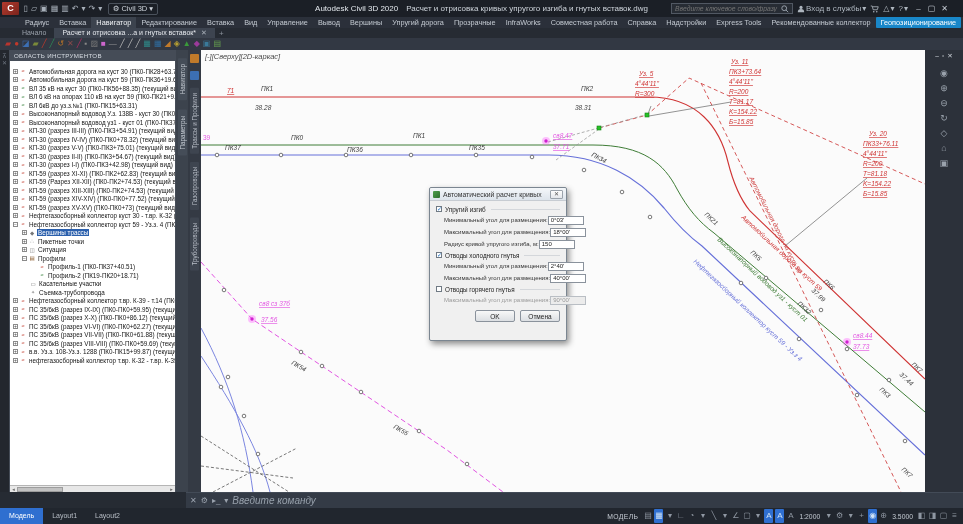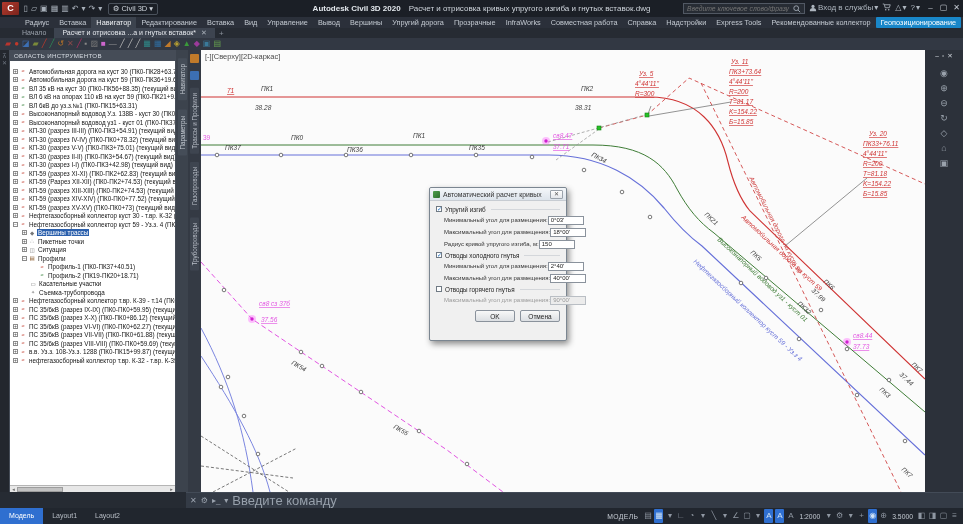--- a/index.html
+++ b/index.html
@@ -5,22 +5,22 @@
   html,body{margin:0;padding:0;background:#14161a;}
   *{box-sizing:border-box;font-family:"Liberation Sans",sans-serif;}
   #app{position:relative;width:963px;height:524px;overflow:hidden;background:#21252b;color:#c6ccd4;}
 
   
   .titlebar{position:absolute;left:0;top:0;width:963px;height:17px;background:#1b1f26;display:flex;align-items:center;font-size:8px;}
   .logo{width:17px;height:13px;margin:0 3px 0 2px;background:linear-gradient(135deg,#b23b2e,#7c241c);color:#fff;font-size:9px;font-weight:bold;text-align:center;line-height:13px;border-radius:1px;}
   .qat span{display:inline-block;margin:0 1.5px;color:#a8b0ba;font-size:8px;cursor:default;}
   .workspace{display:flex;align-items:center;margin:0 4px;padding:0 4px;height:12px;border:1px solid #4a515b;border-radius:2px;color:#cdd3da;font-size:7.5px;gap:2px;}
   .title-text{position:absolute;left:50%;transform:translateX(-50%);white-space:nowrap;font-size:8px;color:#cfd5dc;}
-  .title-text b{font-weight:bold;color:#e2e7ec;margin-right:8px;}
-  .tb-right{margin-left:auto;display:flex;align-items:flex-start;gap:4px;padding-right:0;}
+  .title-text b{font-weight:normal;color:#e2e7ec;margin-right:8px;}
+  .tb-right{margin-left:auto;display:flex;align-items:center;gap:4px;padding-right:12px;}
   .searchbox{display:flex;align-items:center;width:122px;height:11px;background:#272c34;border:1px solid #515863;padding:0 3px;}
   .searchbox input{flex:1;background:transparent;border:0;outline:0;color:#8d96a2;font-size:6.8px;font-style:italic;padding:0;}
   .ticon{color:#aeb6bf;font-size:8px;display:inline-flex;align-items:center;gap:1px;}
   .win-btns span{display:inline-block;width:13px;text-align:center;color:#c6ccd4;font-size:8px;}
 
   
   .ribbon{position:absolute;left:0;top:17px;width:963px;height:11px;background:#2b303a;display:flex;align-items:center;padding-left:20px;}
   .rtab{padding:0 5px;font-size:7.3px;color:#c3c9d1;height:11px;line-height:11px;white-space:nowrap;}
   .rtab.active{background:#3c434e;color:#eef1f4;}
   .rtab.geo{background:#1987c9;color:#fff;border-radius:1px;}
@@ -52,21 +52,21 @@
   .harrow{position:absolute;top:0;width:7px;height:7px;font-size:5px;color:#666;text-align:center;line-height:7px;}
   .vtabs{width:12px;background:#3c434d;display:flex;flex-direction:column;align-items:center;padding-top:8px;gap:10px;}
   .vtab{writing-mode:vertical-rl;transform:rotate(180deg);font-size:6.3px;color:#c2c8d0;background:#454d58;padding:6px 1px;border-radius:1px;white-space:nowrap;}
   .palette{width:13px;background:#343a44;display:flex;flex-direction:column;align-items:center;padding-top:4px;gap:8px;}
   .pico{width:9px;height:9px;border-radius:1px;}
   .ptab{writing-mode:vertical-rl;transform:rotate(180deg);font-size:6.3px;color:#b9bfc8;padding:5px 1px;background:#3e4550;border-radius:1px;white-space:nowrap;}
 
   
   .canvas{position:relative;flex:1;background:#fbfbfb;overflow:hidden;}
   .canvas svg{position:absolute;left:0;top:0;}
-  .viewlabel{position:absolute;left:4px;top:2px;font-size:7.5px;color:#4a4a4a;z-index:3;}
+  .viewlabel{position:absolute;left:4px;top:2px;font-size:7.5px;color:#4a4a4a;z-index:3;font-style:italic;}
 
   
   .dialog{position:absolute;left:228px;top:137px;width:138px;height:154px;background:#f0f0f0;border:1px solid #7b8691;box-shadow:2px 3px 6px rgba(0,0,0,.45);z-index:9;border-radius:2px;}
   .dlg-title{height:13px;background:linear-gradient(#f4f7fa,#dde4ec);display:flex;align-items:center;padding:0 3px;border-bottom:1px solid #c7ccd2;border-radius:2px 2px 0 0;}
   .dlg-ico{width:7px;height:7px;background:linear-gradient(135deg,#4d9e4d,#2d6e2d);margin-right:3px;border-radius:1px;}
   .dlg-title .txt{flex:1;font-size:6.8px;color:#333;}
   .dlg-close{width:13px;height:9px;border:1px solid #9aa2ab;background:linear-gradient(#fdfdfd,#e3e6ea);font-size:6px;line-height:7px;text-align:center;color:#555;border-radius:1px;}
   .dlg-body{padding:3px 6px 0 6px;}
   .grp{display:flex;align-items:center;height:10px;gap:3px;}
   .cb{width:6px;height:6px;border:1px solid #707a84;background:#fff;font-size:6px;line-height:5px;text-align:center;color:#1b6fc4;}
@@ -83,21 +83,21 @@
   
   .navbar{width:38px;background:#2c313a;display:flex;flex-direction:column;align-items:center;}
   .winctl{display:flex;gap:3px;margin:2px 0 6px 0;color:#cfd4da;font-size:6.5px;}
   .nico{color:#9aa2ac;font-size:9px;margin:3px 0;line-height:9px;}
 
   
   .cmdline{position:absolute;left:0;top:492px;width:963px;height:16px;display:flex;}
   .cmd-gap{width:186px;background:#262b33;}
   .cmd-bar{flex:1;background:#343b46;display:flex;align-items:center;gap:4px;padding:0 4px;border-top:1px solid #434b57;}
   .cmd-bar .ci{color:#9ba3ae;font-size:8px;}
-  .cmd-input{flex:1;font-size:13px;color:#97a0ab;}
+  .cmd-input{flex:1;font-size:10px;font-style:italic;color:#97a0ab;}
 
   
   .statusbar{position:absolute;left:0;top:508px;width:963px;height:16px;background:#21262e;display:flex;align-items:center;font-size:7px;}
   .ltab{height:16px;line-height:16px;padding:0 9px;color:#b8bec6;}
   .ltab.active{background:#2f6fd0;color:#fff;}
   .sb-right{margin-left:auto;display:flex;align-items:center;gap:2px;padding-right:4px;}
   .sb-model{color:#c8ced6;font-size:6.8px;letter-spacing:.4px;margin-right:3px;}
   .sico{display:inline-block;min-width:9px;text-align:center;color:#8f97a2;font-size:8px;line-height:14px;}
   .sico.on{color:#cfe2f5;background:#2f6fd0;border-radius:1px;}
   .sval{color:#c3c9d1;font-size:6.8px;padding:0 2px;}

